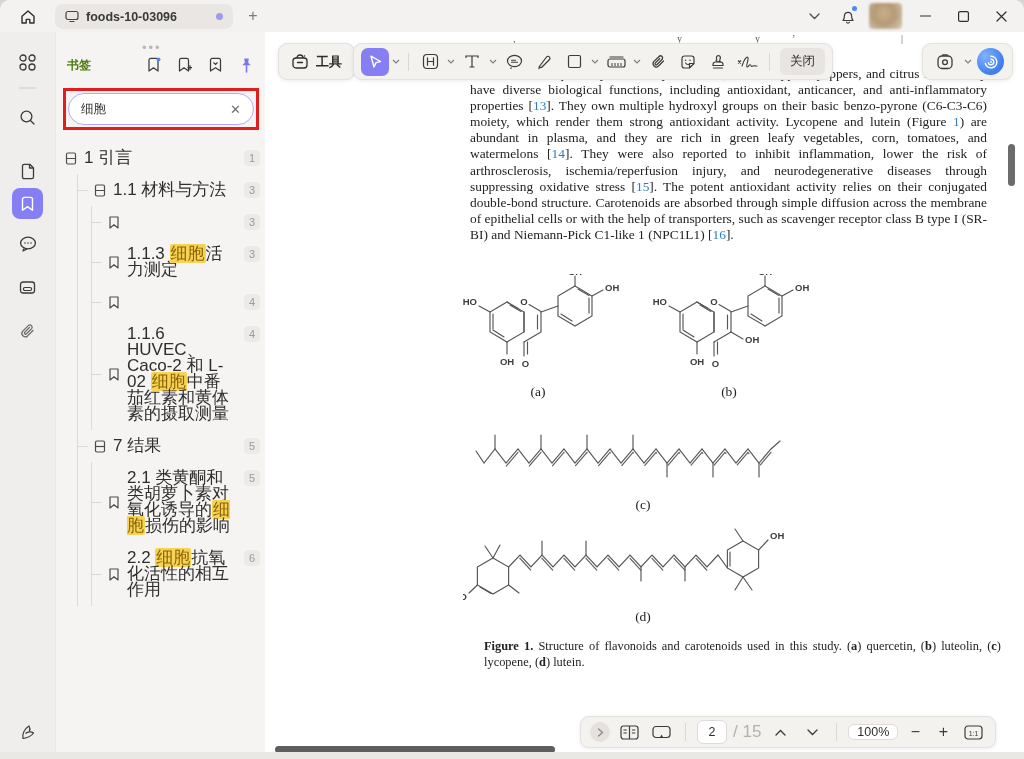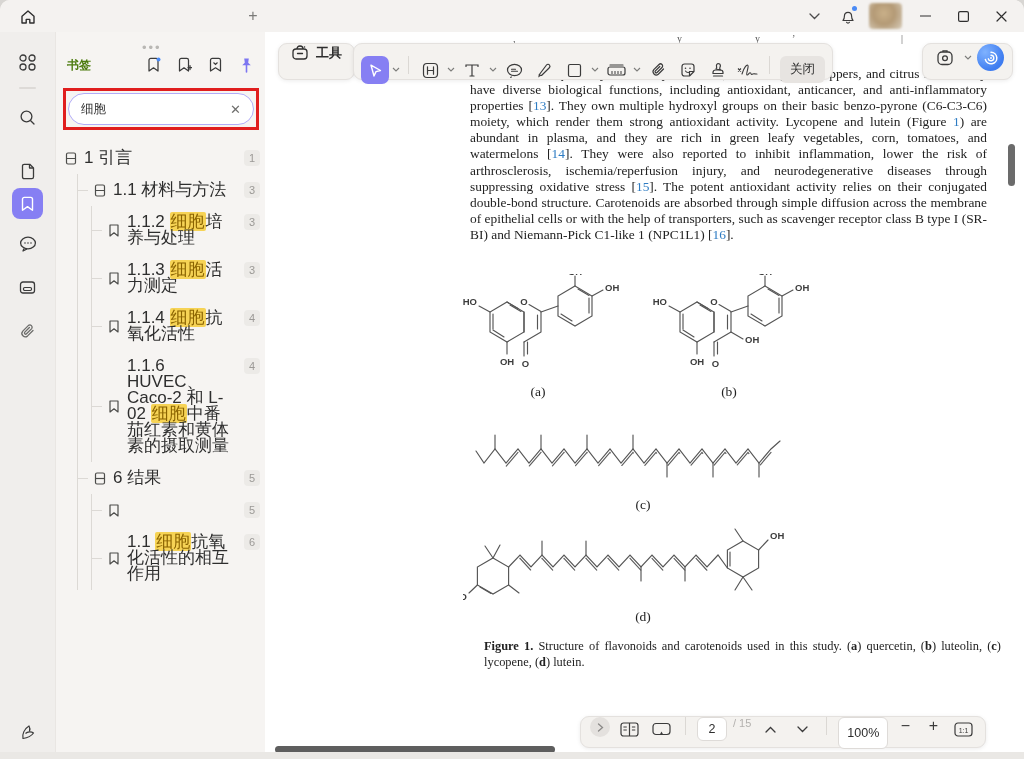--- a/index.html
+++ b/index.html
@@ -49,21 +49,21 @@
   .lv0 .t-label{width:130px;}
   .lv1 .t-label{width:118px;}
   .lv2 .t-label{width:104px;}
   .t-label .hl{background:var(--highlight);color:#8a6300;border-radius:2px;padding:0 1px;}
   .t-badge{margin-left:auto;align-self:flex-start;min-width:16px;height:16px;background:#eceae7;border-radius:4px;color:#9b9996;font-size:11px;display:flex;align-items:center;justify-content:center;padding:0 3px;}
 
   
   .doc{position:absolute;left:265px;top:32px;width:759px;height:720px;background:#ffffff;overflow:hidden;}
   .clip-marks span{position:absolute;top:1px;color:#555;font-size:10px;font-family:"Liberation Serif",serif;}
 
-  .float{position:absolute;background:#f4f2ef;border:1px solid #e4e1de;border-radius:9px;box-shadow:0 1px 4px rgba(0,0,0,.08);display:flex;}
+  .float{position:absolute;background:#f4f2ef;border:1px solid #e4e1de;border-radius:9px;box-shadow:0 1px 4px rgba(0,0,0,.08);display:flex;align-items:center;}
   .tb1{left:13px;top:11px;height:37px;padding:0 12px;gap:7px;}
   .tb1 .lbl{font-size:13px;font-weight:700;color:#2e2e2e;}
   .tb2{left:88px;top:11px;height:37px;padding:12px 7px;gap:2px;}
   .tb3{left:657px;top:11px;height:37px;padding:0 8px;gap:4px;}
   .tool{width:28px;height:28px;display:flex;align-items:center;justify-content:center;border-radius:7px;color:#3b3b3b;}
   .tool.sel{background:var(--accent);color:#fff;}
   .chev{width:10px;height:26px;display:flex;align-items:center;justify-content:center;color:#7d7d7b;}
   .vdiv{width:1px;height:18px;background:#dbd8d4;margin:0 5px;}
   .close-btn{height:27px;padding:0 10px;background:#e7e4e1;border-radius:6px;font-size:12.5px;color:#2e2e2e;display:flex;align-items:center;margin-left:3px;}
   .ai-circle{width:27px;height:27px;border-radius:50%;background:radial-gradient(circle at 30% 30%, #7fb2ff, #3f7df0 70%);display:flex;align-items:center;justify-content:center;}
@@ -76,42 +76,52 @@
   .fig-label{position:absolute;font-family:"Liberation Serif","DejaVu Serif",serif;font-size:13.5px;color:#222;width:40px;text-align:center;}
   .mol{position:absolute;}
   .mol text{font-family:"Liberation Sans",sans-serif;font-size:9.5px;font-weight:600;fill:#3c3c3c;}
   .mol line,.mol polyline,.mol polygon,.mol path{stroke:#555;stroke-width:1.15;fill:none;stroke-linecap:round;}
 
   
   .bbar{left:315px;top:684px;height:32px;padding:0 9px;gap:6px;}
   .bb-ic{width:26px;height:24px;display:flex;align-items:center;justify-content:center;color:#3b3b3b;}
   .circ-btn{width:20px;height:20px;border-radius:50%;background:#e4e1de;display:flex;align-items:center;justify-content:center;color:#8b8987;}
   .pagebox{min-width:30px;height:24px;background:#fff;border:1px solid #dedbd8;border-radius:6px;display:flex;align-items:center;justify-content:center;font-size:12.5px;color:#2e2e2e;}
-  .pagetotal{font-size:11px;color:#b3b1ae;}
-  .zoombox{height:32px;padding:0 8px;background:#fff;border:1px solid #dedbd8;border-radius:6px;display:flex;align-items:center;font-size:12.5px;color:#2e2e2e;}
+  .pagetotal{font-size:17px;color:#b3b1ae;}
+  .zoombox{height:16px;padding:0 8px;background:#fff;border:1px solid #dedbd8;border-radius:6px;display:flex;align-items:center;font-size:12.5px;color:#2e2e2e;}
   .pm{font-size:16px;color:#3b3b3b;width:22px;text-align:center;}
 
   .hscroll{position:absolute;left:10px;top:714px;width:280px;height:7px;border-radius:4px;background:#5e5e5e;}
   .vscroll{position:absolute;left:743px;top:112px;width:7px;height:42px;border-radius:4px;background:#6b6b6b;}
   .bottom-strip{position:absolute;left:0;top:752px;width:1024px;height:7px;background:#eae8e5;}
 
   svg{display:block;}
 </style>
 </head>
 <body>
 
 <div class="window">
 
   <div class="titlebar">
     <div class="home-btn">
       <span>
           <svg width="18" height="18" viewBox="0 0 18 18">
             <path d="M3 8.2 9 3l6 5.2V15h-4.2v-3.6H7.2V15H3z" fill="none" stroke="#2e2e2e" stroke-width="1.4" stroke-linejoin="round"></path>
           </svg>
         </span>
+    </div>
+    <div class="tab">
+      <span>
+          <svg width="14" height="13" viewBox="0 0 14 13">
+            <rect x="1" y="1.5" width="12" height="8" rx="2" stroke="#444" stroke-width="1.2" fill="none"></rect>
+            <path d="M5 11.5h4" stroke="#444" stroke-width="1.2" stroke-linecap="round"></path>
+          </svg>
+        </span>
+      <span class="tab-title">foods-10-03096</span>
+      <span class="tab-dot"></span>
     </div>
     <div class="newtab">+</div>
     <div class="tb-right">
       <div class="tb-ic">
           <svg width="11" height="7" viewBox="0 0 11 7">
             <path d="M1 1l4.5 4.5L10 1" stroke="#4c4c4c" stroke-width="1.3" fill="none" stroke-linecap="round"></path>
           </svg>
         </div>
       <div class="tb-ic">
         <svg width="16" height="17" viewBox="0 0 16 17">
@@ -250,77 +260,76 @@
             <span class="t-label"><span>1.1 材料与方法</span></span>
             <span class="t-badge">3</span>
           </div>
           <div class="tree-children">
             <div class="tree-row lv2">
               <span class="t-icon">
                 <svg width="10" height="13" viewBox="0 0 10 13">
                   <path d="M1 1h8v11L5 8.8 1 12z" stroke="#4c4c4a" stroke-width="1.2" fill="none" stroke-linejoin="round"></path>
                 </svg>
               </span>
-              <span class="t-label"><span>1.1.2 </span><span class="hl">细胞</span><span>培养与处理</span></span>
               <span class="t-badge">3</span>
             </div>
             <div class="tree-row lv2">
               <span class="t-icon">
                 <svg width="10" height="13" viewBox="0 0 10 13">
                   <path d="M1 1h8v11L5 8.8 1 12z" stroke="#4c4c4a" stroke-width="1.2" fill="none" stroke-linejoin="round"></path>
                 </svg>
               </span>
               <span class="t-label"><span>1.1.3 </span><span class="hl">细胞</span><span>活力测定</span></span>
               <span class="t-badge">3</span>
             </div>
             <div class="tree-row lv2">
               <span class="t-icon">
                 <svg width="10" height="13" viewBox="0 0 10 13">
                   <path d="M1 1h8v11L5 8.8 1 12z" stroke="#4c4c4a" stroke-width="1.2" fill="none" stroke-linejoin="round"></path>
                 </svg>
               </span>
-              <span class="t-label"><span>1.1.4 </span><span class="hl">细胞</span><span>抗氧化活性</span></span>
               <span class="t-badge">4</span>
             </div>
             <div class="tree-row lv2">
               <span class="t-icon">
                 <svg width="10" height="13" viewBox="0 0 10 13">
                   <path d="M1 1h8v11L5 8.8 1 12z" stroke="#4c4c4a" stroke-width="1.2" fill="none" stroke-linejoin="round"></path>
                 </svg>
               </span>
               <span class="t-label"><span>1.1.6 HUVEC、Caco-2 和 L-02 </span><span class="hl">细胞</span><span>中番茄红素和黄体素的摄取测量</span></span>
               <span class="t-badge">4</span>
             </div>
           </div>
           <div class="tree-row lv1">
             <span class="t-icon">
               <svg width="12" height="13" viewBox="0 0 12 13">
                 <rect x="1.5" y="1" width="9" height="11" rx="1.5" stroke="#4c4c4a" stroke-width="1.2" fill="none"></rect>
                 <path d="M1.5 6.5h9" stroke="#4c4c4a" stroke-width="1.2"></path>
               </svg>
             </span>
-            <span class="t-label"><span>6 结果</span></span>
+            <span class="t-label"><span>7 结果</span></span>
             <span class="t-badge">5</span>
           </div>
           <div class="tree-children">
             <div class="tree-row lv2">
               <span class="t-icon">
                 <svg width="10" height="13" viewBox="0 0 10 13">
                   <path d="M1 1h8v11L5 8.8 1 12z" stroke="#4c4c4a" stroke-width="1.2" fill="none" stroke-linejoin="round"></path>
                 </svg>
               </span>
+              <span class="t-label"><span>2.1 类黄酮和类胡萝卜素对氧化诱导的</span><span class="hl">细胞</span><span>损伤的影响</span></span>
               <span class="t-badge">5</span>
             </div>
             <div class="tree-row lv2">
               <span class="t-icon">
                 <svg width="10" height="13" viewBox="0 0 10 13">
                   <path d="M1 1h8v11L5 8.8 1 12z" stroke="#4c4c4a" stroke-width="1.2" fill="none" stroke-linejoin="round"></path>
                 </svg>
               </span>
-              <span class="t-label"><span>1.1 </span><span class="hl">细胞</span><span>抗氧化活性的相互作用</span></span>
+              <span class="t-label"><span>2.2 </span><span class="hl">细胞</span><span>抗氧化活性的相互作用</span></span>
               <span class="t-badge">6</span>
             </div>
           </div>
         </div>
       </div>
   </div>
 
   <div class="doc">
 
     <div class="clip-marks">

